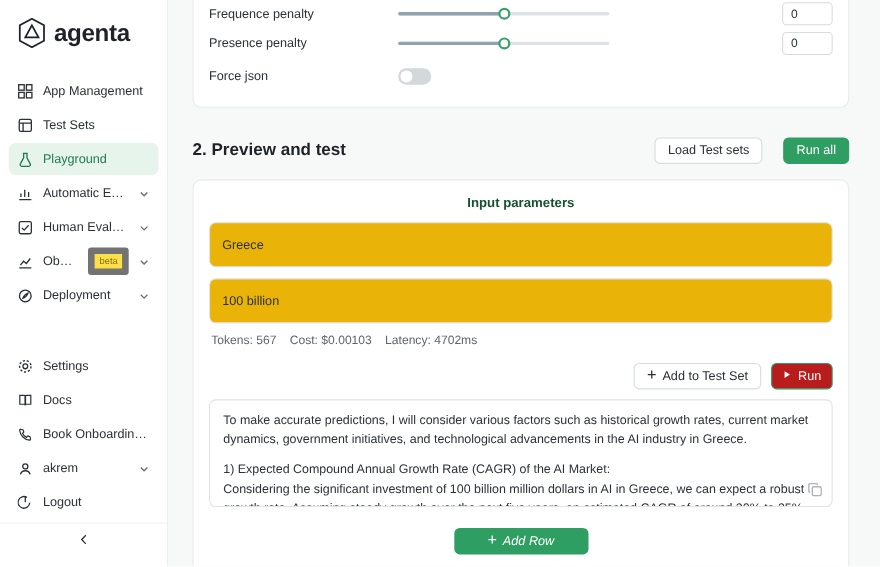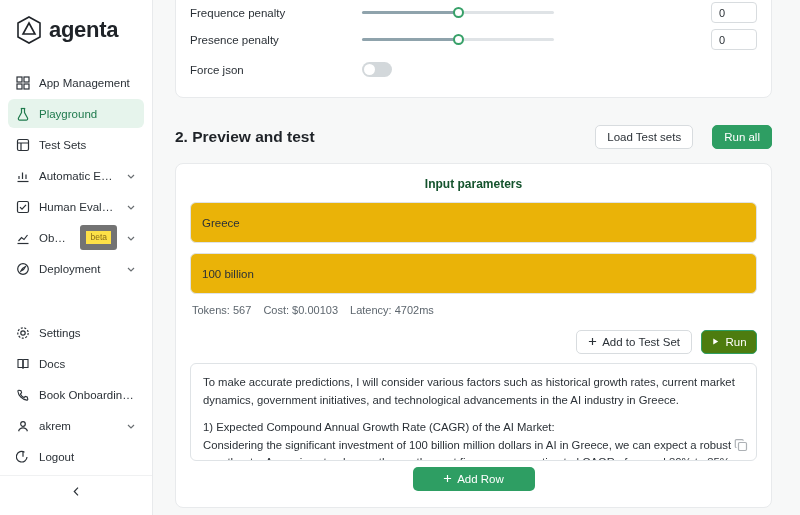--- a/index.html
+++ b/index.html
@@ -193,21 +193,21 @@
     background: #fff;
     color: #2b3137;
     white-space: nowrap;
   }
   .btn-primary {
     background: #2e9e63;
     border-color: #2e9e63;
     color: #fff;
   }
   .btn-run {
-    background: #4d7c0f;
+    background: #b91c1c;
     border-color: #2e9e63;
     color: #fff;
   }
 
   
   .preview-card { padding: 13px 14px 16px 14px; }
   .preview-title {
     font-size: 12px;
     font-weight: 700;
     color: #14532d;
@@ -254,32 +254,33 @@
   .output-box p:last-child { margin-bottom: 0; }
   .copy-icon {
     position: absolute;
     right: 8px;
     bottom: 8px;
     width: 14px; height: 14px;
     opacity: .5;
     cursor: pointer;
   }
   .add-row-btn {
-    margin: 6px auto 0 auto;
+    margin: 19px auto 0 auto;
     width: 122px;
     height: 24px;
     border-radius: 5px;
     background: #2e9e63;
     color: #fff;
     font-size: 11.5px;
     display: flex;
     align-items: center;
     justify-content: center;
     gap: 5px;
     cursor: pointer;
+    font-style: italic;
   }
 </style>
 </head>
 <body>
 
 <div class="app">
 
   <aside class="sidebar">
 
     <div class="brand">
@@ -299,38 +300,38 @@
           <svg viewBox="0 0 14 14" width="14" height="14">
               <rect x="1" y="1" width="5" height="5" fill="none" stroke="#2b3137" stroke-width="1.2"></rect>
               <rect x="8" y="1" width="5" height="5" fill="none" stroke="#2b3137" stroke-width="1.2"></rect>
               <rect x="1" y="8" width="5" height="5" fill="none" stroke="#2b3137" stroke-width="1.2"></rect>
               <rect x="8" y="8" width="5" height="5" fill="none" stroke="#2b3137" stroke-width="1.2"></rect>
             </svg>
         </span>
         <span class="label">App Management</span>
       </div>
 
+      <div class="nav-item">
+        <span class="ico">
+          <svg viewBox="0 0 14 14" width="14" height="14">
+              <rect x="1.5" y="1.5" width="11" height="11" rx="1.5" fill="none" stroke="#2b3137" stroke-width="1.2"></rect>
+              <path d="M1.5 5h11M5 5v7.5" stroke="#2b3137" stroke-width="1.2" fill="none"></path>
+            </svg>
+        </span>
+        <span class="label">Test Sets</span>
+      </div>
+
       <div class="nav-item active">
         <span class="ico">
           <svg viewBox="0 0 14 14" width="14" height="14">
               <path d="M5.5 1.5v4L2.5 11a1.5 1.5 0 0 0 1.3 2.2h6.4A1.5 1.5 0 0 0 11.5 11L8.5 5.5v-4" fill="none" stroke="#1f7a4d" stroke-width="1.2"></path>
               <path d="M4.8 1.5h4.4" stroke="#1f7a4d" stroke-width="1.2" fill="none"></path>
             </svg>
         </span>
         <span class="label">Playground</span>
-      </div>
-
-      <div class="nav-item">
-        <span class="ico">
-          <svg viewBox="0 0 14 14" width="14" height="14">
-              <rect x="1.5" y="1.5" width="11" height="11" rx="1.5" fill="none" stroke="#2b3137" stroke-width="1.2"></rect>
-              <path d="M1.5 5h11M5 5v7.5" stroke="#2b3137" stroke-width="1.2" fill="none"></path>
-            </svg>
-        </span>
-        <span class="label">Test Sets</span>
       </div>
 
       <div class="nav-item">
         <span class="ico">
           <svg viewBox="0 0 14 14" width="14" height="14">
               <path d="M1.5 12.5h11" stroke="#2b3137" stroke-width="1.2"></path>
               <path d="M3 10V7M6.5 10V3.5M10 10V5.5" stroke="#2b3137" stroke-width="1.2"></path>
             </svg>
         </span>
         <span class="label">Automatic Evaluation</span>

